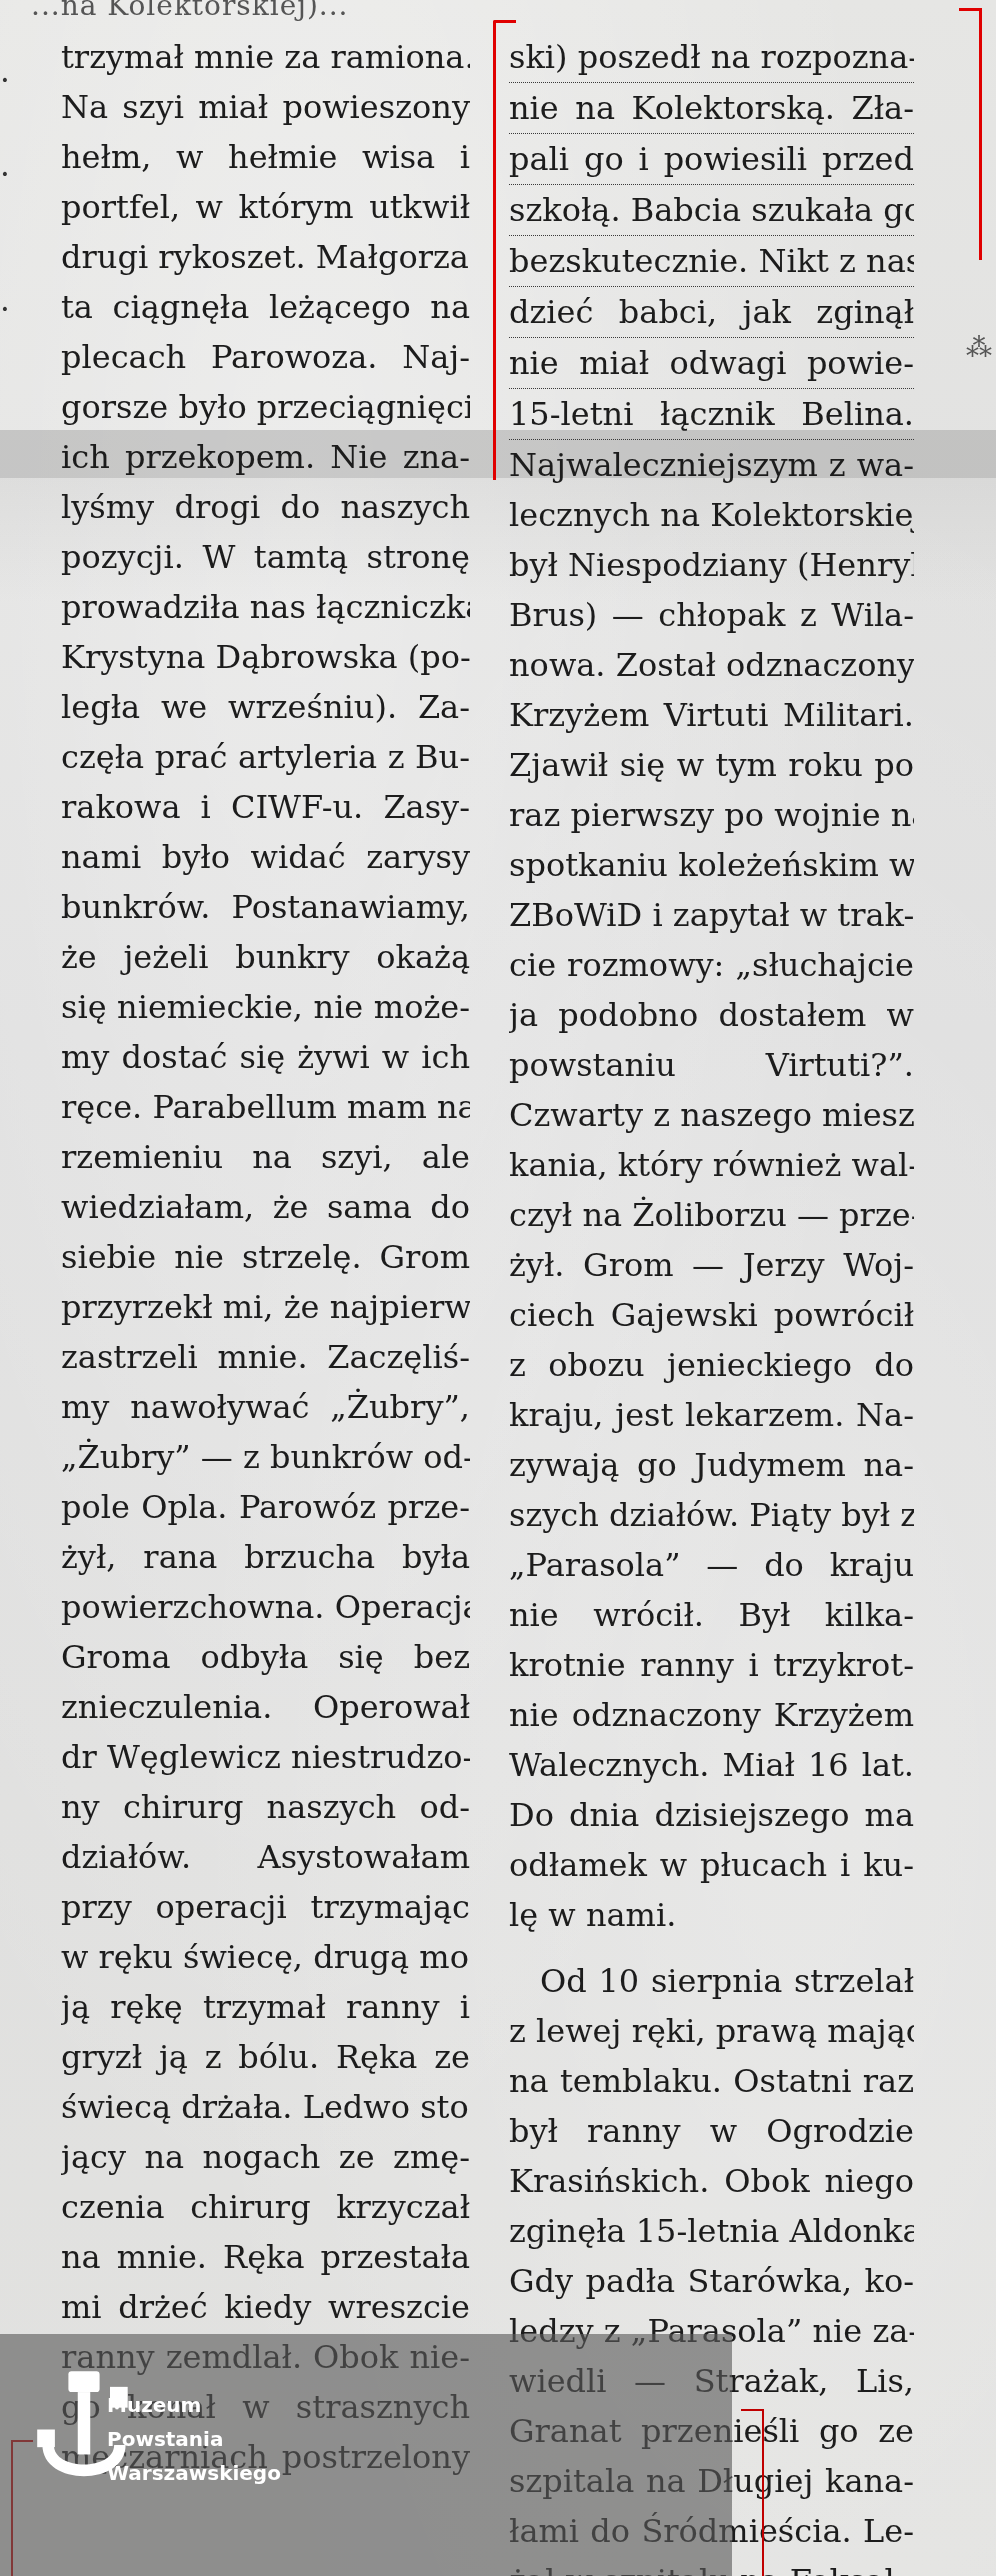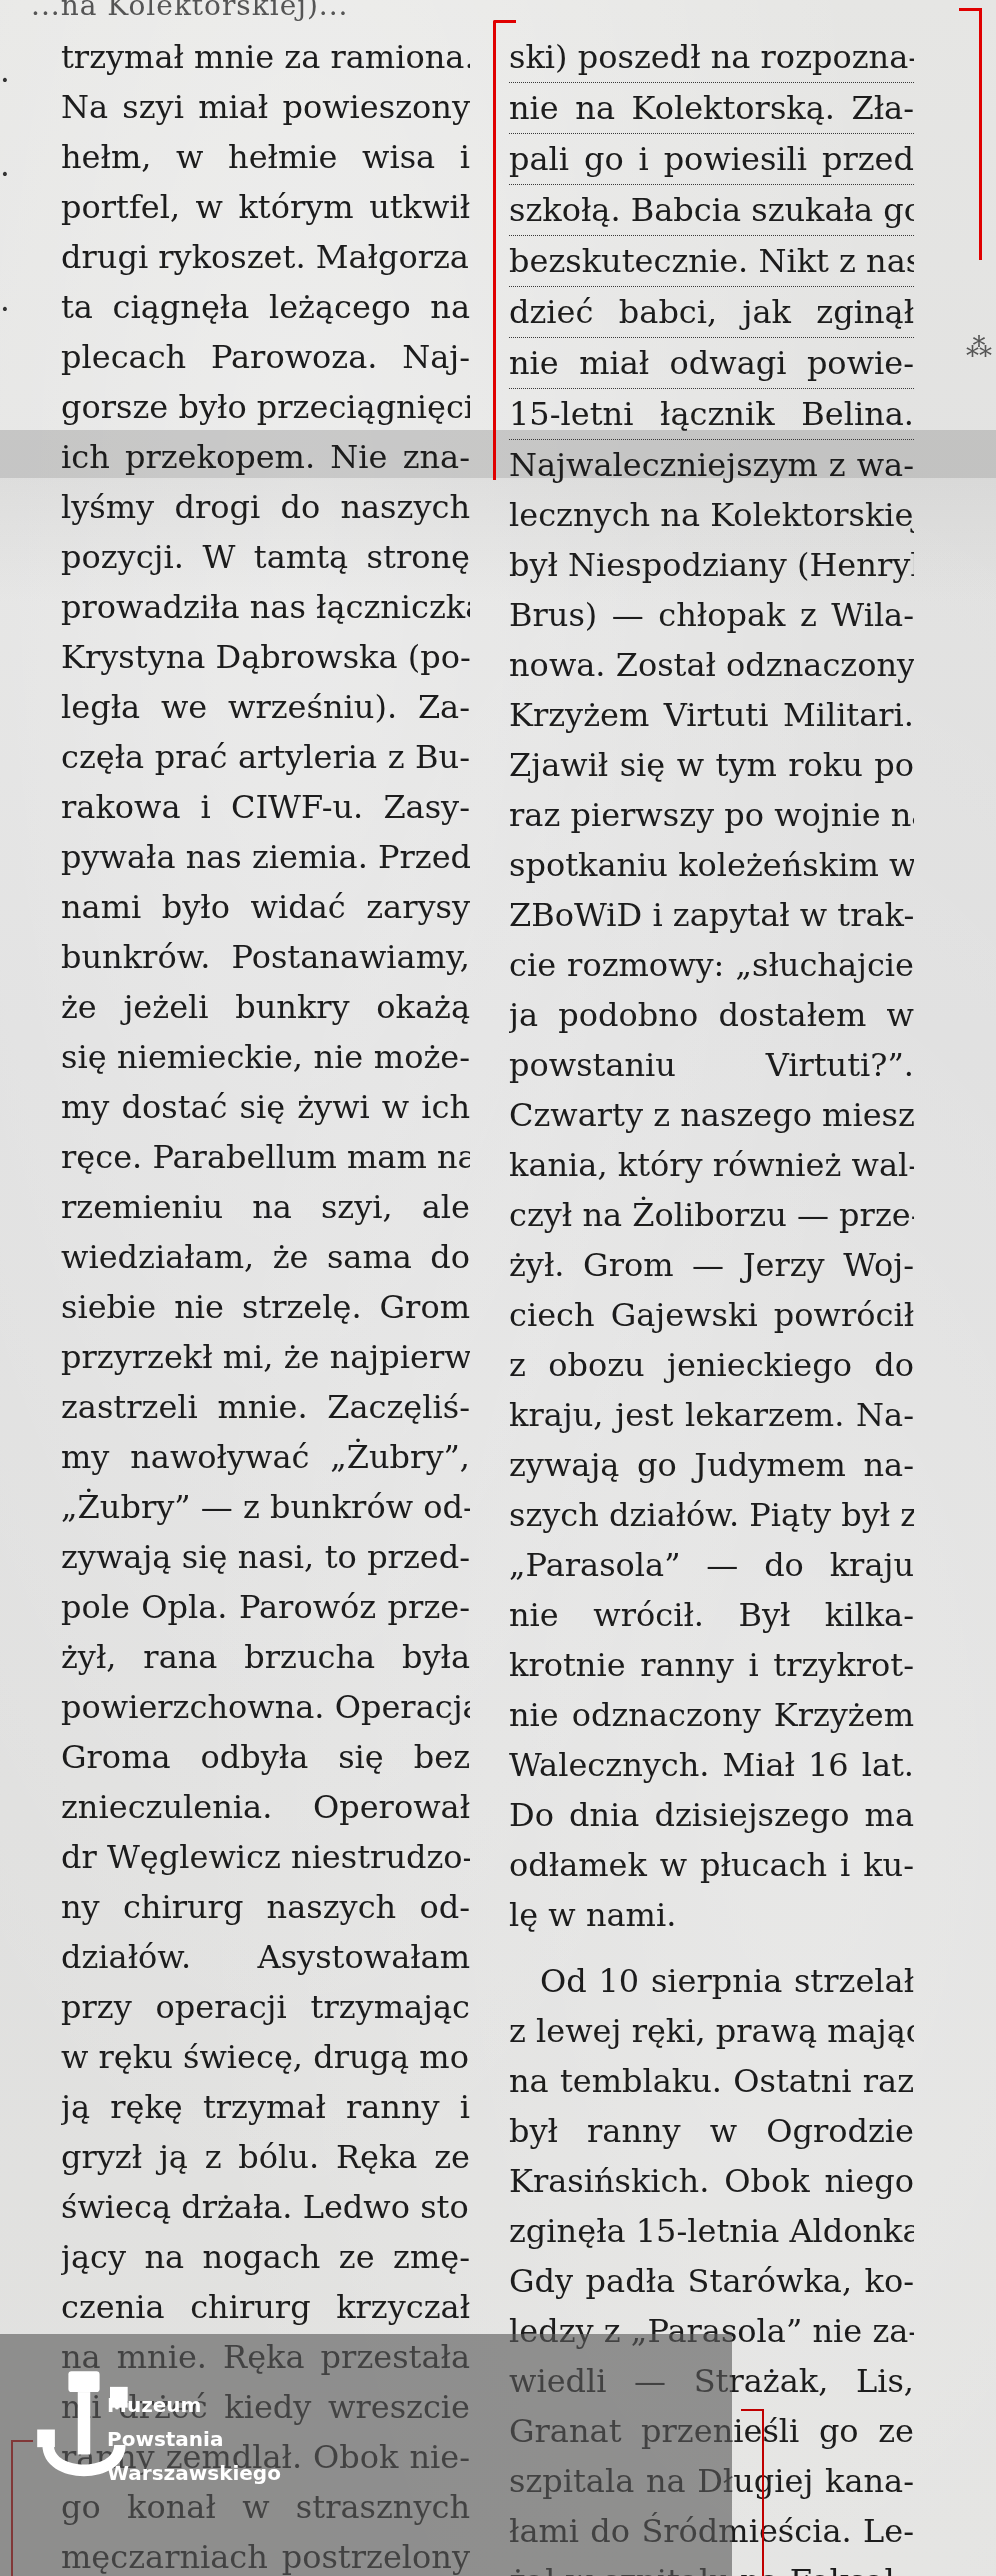--- a/index.html
+++ b/index.html
@@ -90,35 +90,33 @@
     <span class="line">plecach Parowoza. Naj-</span>
     <span class="line">gorsze było przeciągnięcie</span>
     <span class="line">ich przekopem. Nie zna-</span>
     <span class="line">lyśmy drogi do naszych</span>
     <span class="line">pozycji. W tamtą stronę</span>
     <span class="line">prowadziła nas łączniczka</span>
     <span class="line">Krystyna Dąbrowska (po-</span>
     <span class="line">legła we wrześniu). Za-</span>
     <span class="line">częła prać artyleria z Bu-</span>
     <span class="line">rakowa i CIWF-u. Zasy-</span>
-    <span class="line">pywała nas ziemia. Przed</span>
     <span class="line">nami było widać zarysy</span>
     <span class="line">bunkrów. Postanawiamy,</span>
     <span class="line">że jeżeli bunkry okażą</span>
     <span class="line">się niemieckie, nie może-</span>
     <span class="line">my dostać się żywi w ich</span>
     <span class="line">ręce. Parabellum mam na</span>
     <span class="line">rzemieniu na szyi, ale</span>
     <span class="line">wiedziałam, że sama do</span>
     <span class="line">siebie nie strzelę. Grom</span>
     <span class="line">przyrzekł mi, że najpierw</span>
     <span class="line">zastrzeli mnie. Zaczęliś-</span>
     <span class="line">my nawoływać „Żubry”,</span>
     <span class="line">„Żubry” — z bunkrów od-</span>
-    <span class="line">zywają się nasi, to przed-</span>
     <span class="line">pole Opla. Parowóz prze-</span>
     <span class="line">żył, rana brzucha była</span>
     <span class="line">powierzchowna. Operacja</span>
     <span class="line">Groma odbyła się bez</span>
     <span class="line">znieczulenia. Operował</span>
     <span class="line">dr Węglewicz niestrudzo-</span>
     <span class="line">ny chirurg naszych od-</span>
     <span class="line">działów. Asystowałam</span>
     <span class="line">przy operacji trzymając</span>
     <span class="line">w ręku świecę, drugą mo-</span>

